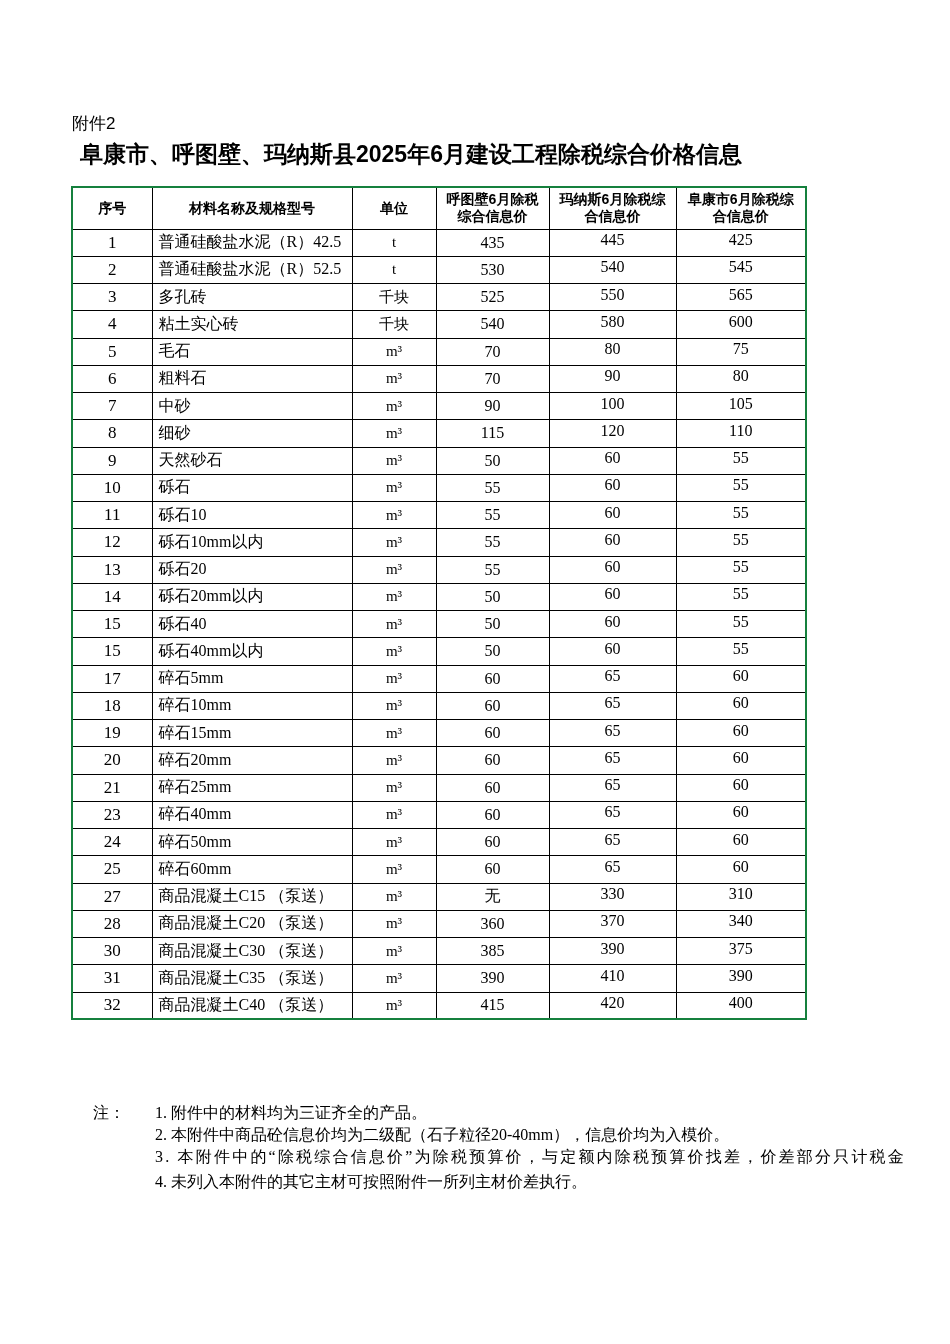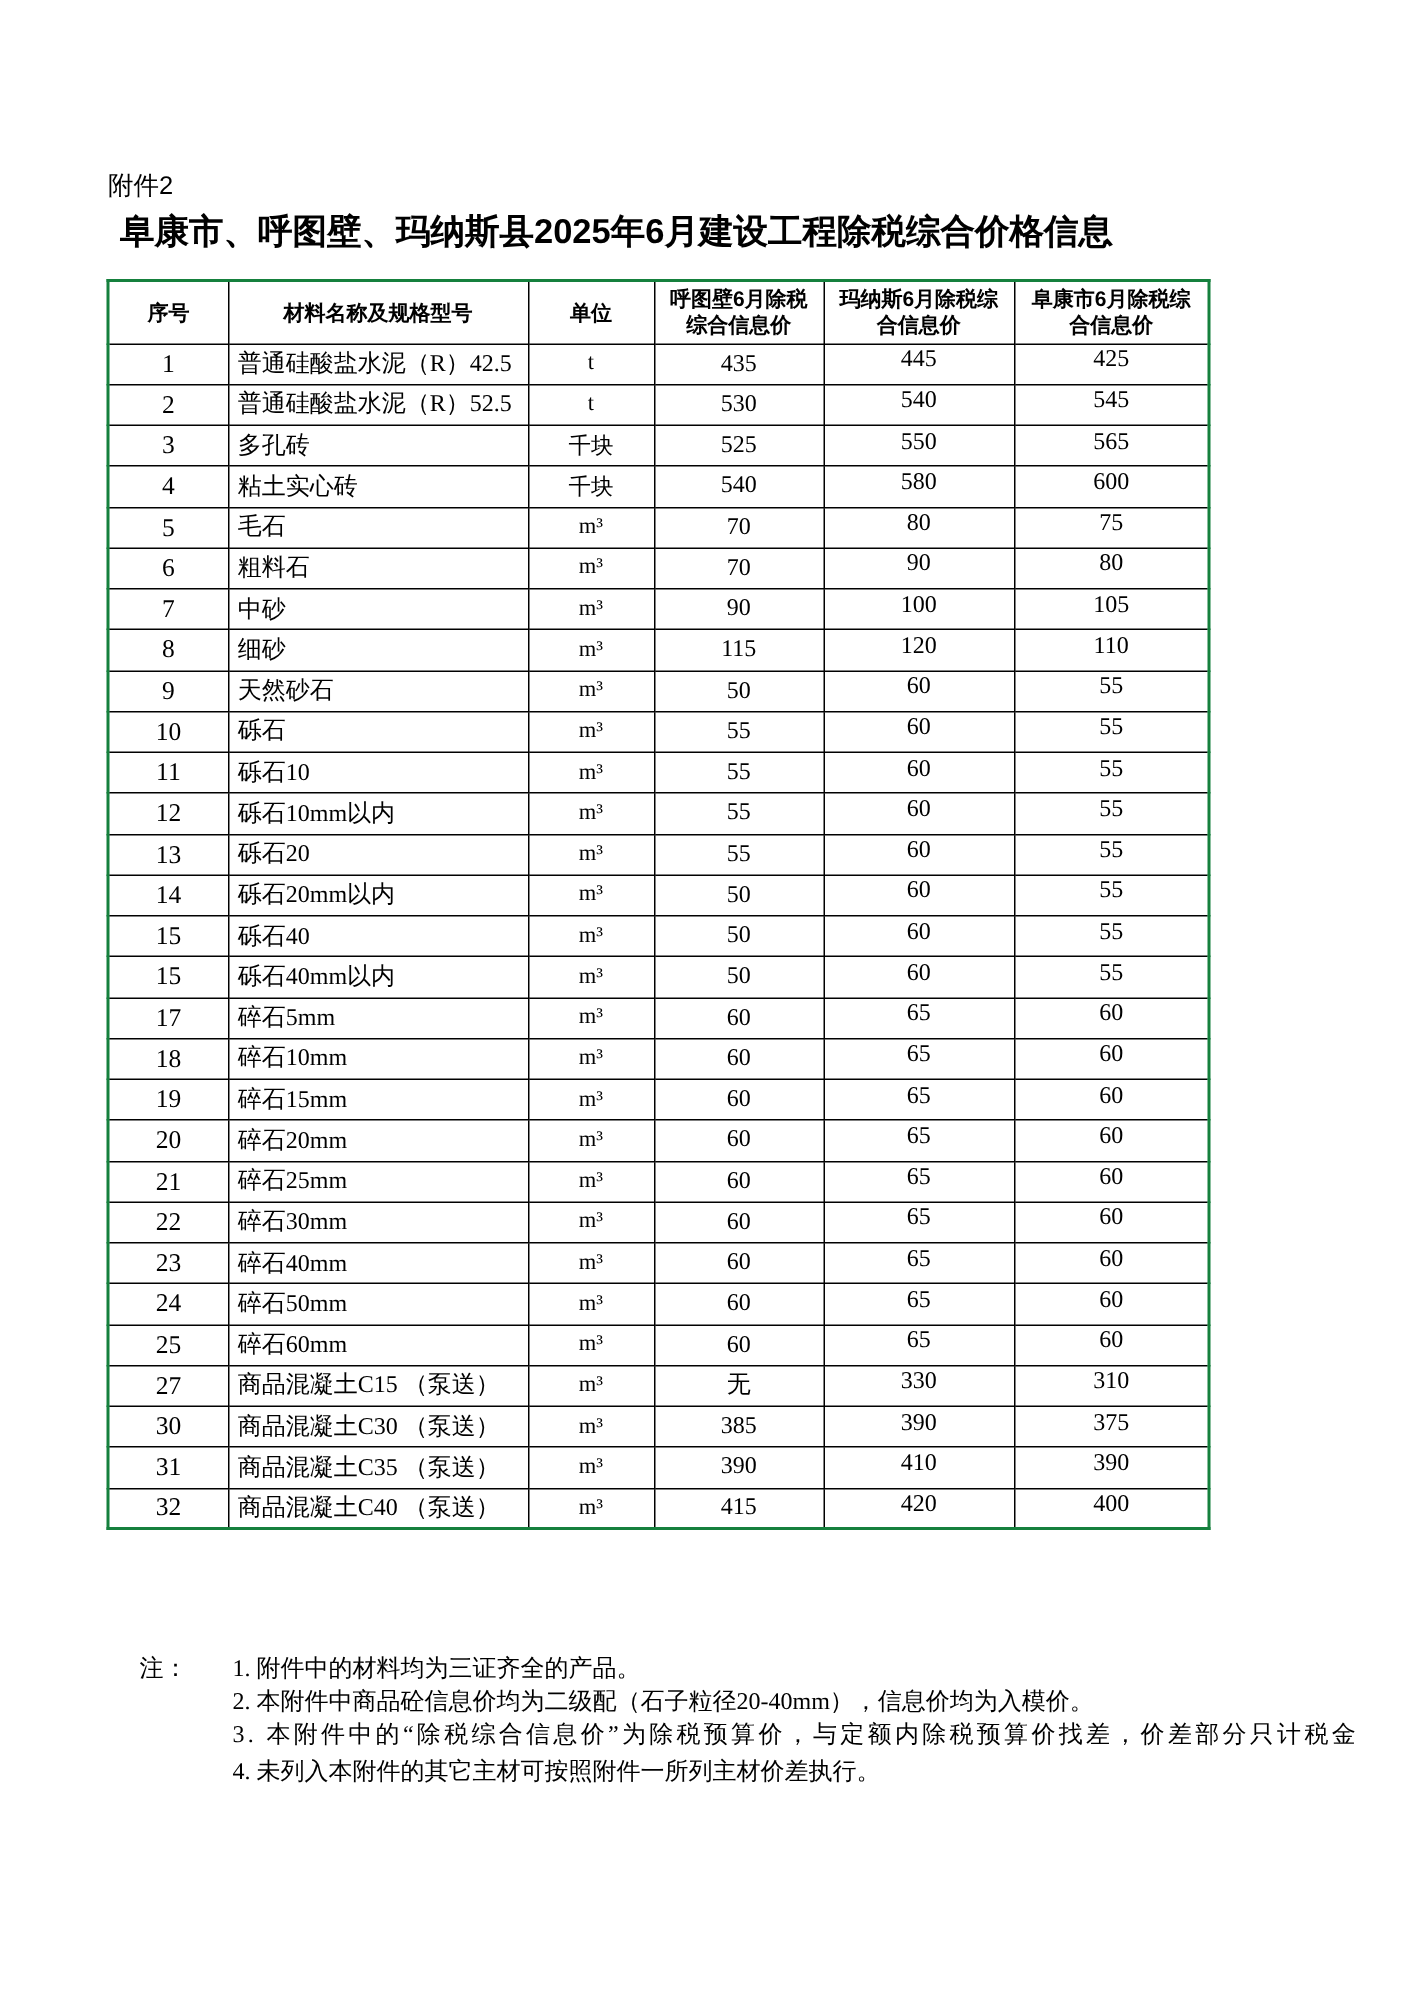--- a/index.html
+++ b/index.html
@@ -252,28 +252,20 @@
   </tr>
         <tr>
     <td class="col-seq">21</td>
     <td class="col-name">碎石25mm</td>
     <td class="col-unit">m³</td>
     <td class="col-hutubi">60</td>
     <td class="col-manasi">65</td>
     <td class="col-fukang">60</td>
   </tr>
         <tr>
-    <td class="col-seq">22</td>
-    <td class="col-name">碎石30mm</td>
-    <td class="col-unit">m³</td>
-    <td class="col-hutubi">60</td>
-    <td class="col-manasi">65</td>
-    <td class="col-fukang">60</td>
-  </tr>
-        <tr>
     <td class="col-seq">23</td>
     <td class="col-name">碎石40mm</td>
     <td class="col-unit">m³</td>
     <td class="col-hutubi">60</td>
     <td class="col-manasi">65</td>
     <td class="col-fukang">60</td>
   </tr>
         <tr>
     <td class="col-seq">24</td>
     <td class="col-name">碎石50mm</td>
@@ -290,20 +282,28 @@
     <td class="col-manasi">65</td>
     <td class="col-fukang">60</td>
   </tr>
         <tr>
     <td class="col-seq">27</td>
     <td class="col-name">商品混凝土C15 （泵送）</td>
     <td class="col-unit">m³</td>
     <td class="col-hutubi">无</td>
     <td class="col-manasi">330</td>
     <td class="col-fukang">310</td>
+  </tr>
+        <tr>
+    <td class="col-seq">28</td>
+    <td class="col-name">商品混凝土C20 （泵送）</td>
+    <td class="col-unit">m³</td>
+    <td class="col-hutubi">360</td>
+    <td class="col-manasi">370</td>
+    <td class="col-fukang">340</td>
   </tr>
         <tr>
     <td class="col-seq">30</td>
     <td class="col-name">商品混凝土C30 （泵送）</td>
     <td class="col-unit">m³</td>
     <td class="col-hutubi">385</td>
     <td class="col-manasi">390</td>
     <td class="col-fukang">375</td>
   </tr>
         <tr>

